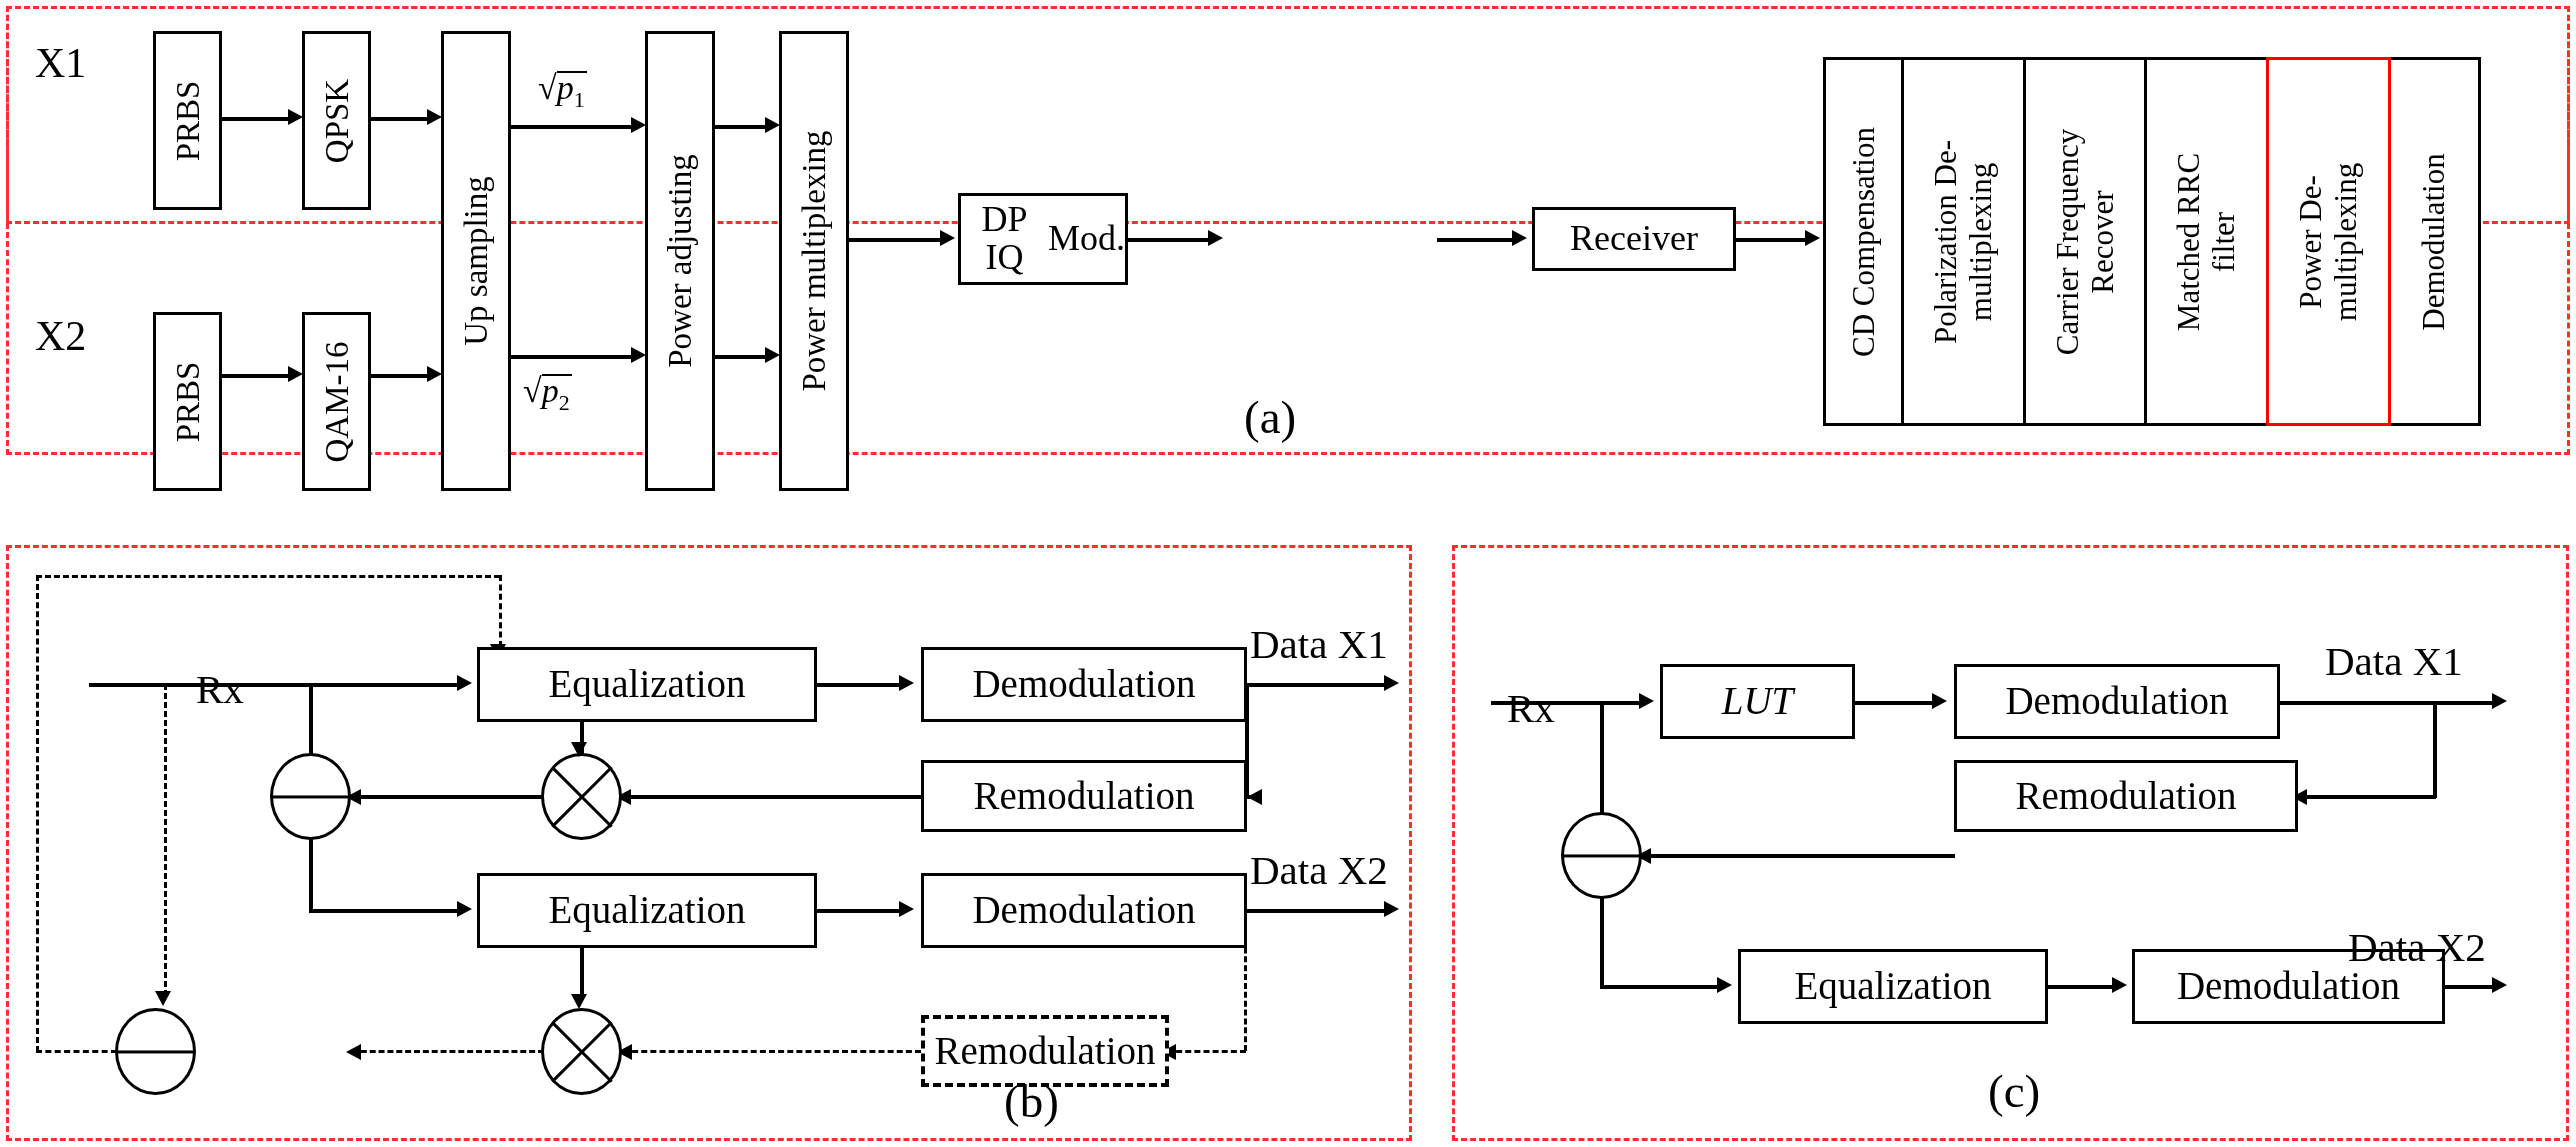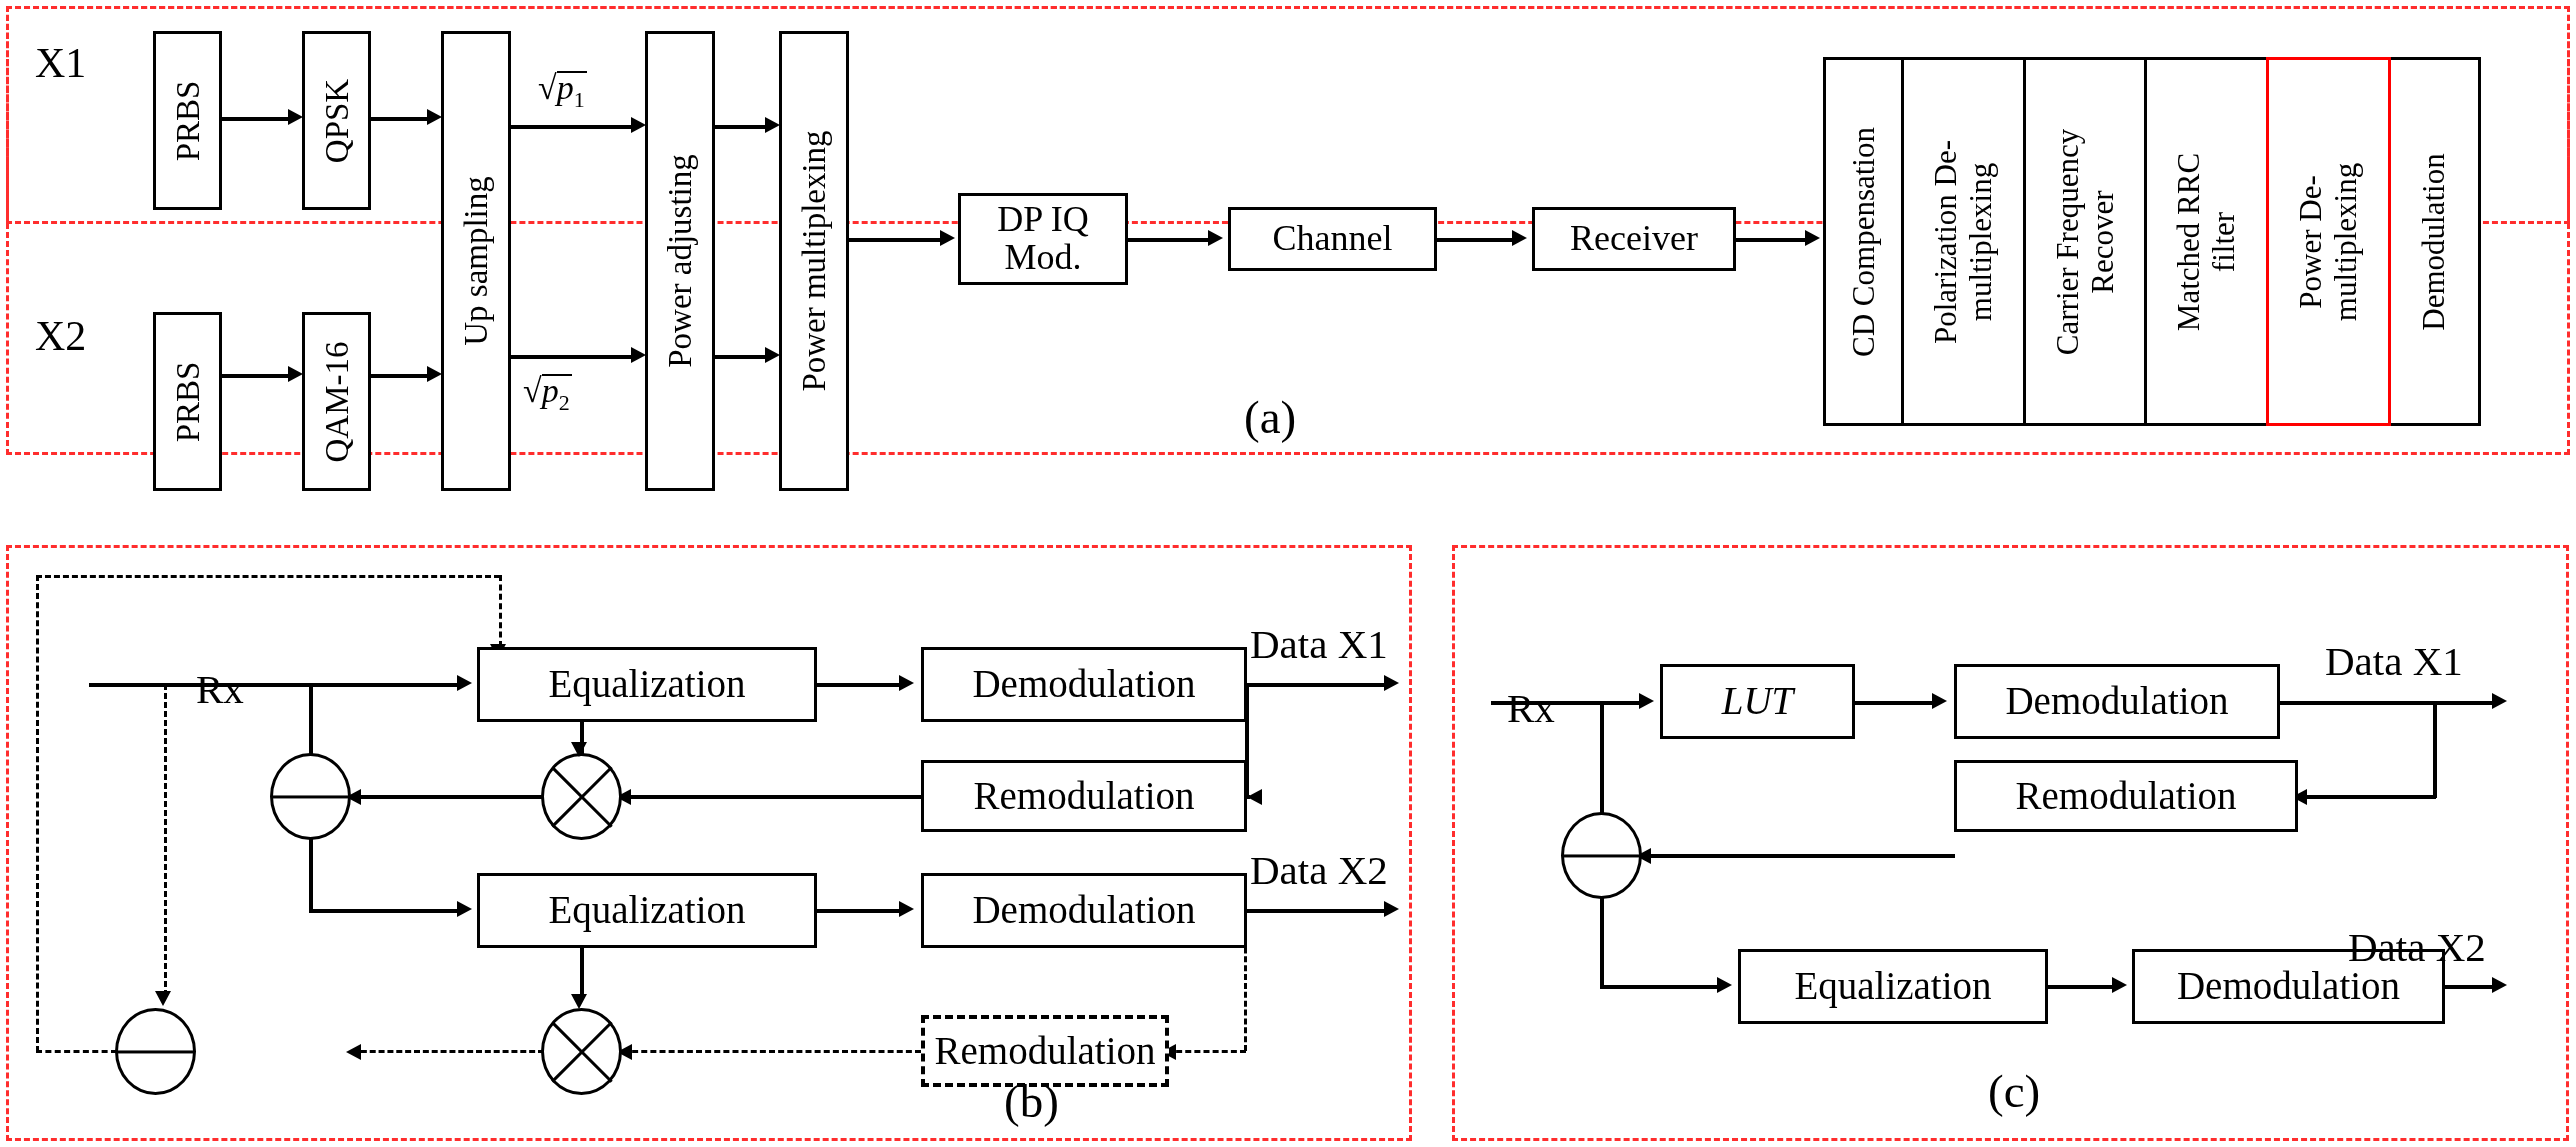--- a/index.html
+++ b/index.html
@@ -117,30 +117,27 @@
   <div class="sqrt" style="left:538px;top:69px;">
     <span class="rad">√</span><span class="ov"><span>p</span><span class="sub">1</span></span>
   </div>
   <div class="sqrt" style="left:523px;top:372px;">
     <span class="rad">√</span><span class="ov"><span>p</span><span class="sub">2</span></span>
   </div>
 
   <div class="ln hln" style="left:849px;top:238px;width:97px;"></div>
   <div class="ar ar-r" style="left:940px;top:230px;"></div>
 
-  <div class="blk" style="left:958px;top:193px;width:170px;height:92px;flex-direction:column;font-size:36px;">
+  <div class="blk" style="left:958px;top:193px;width:170px;height:92px;flex-direction:row;font-size:36px;">
     <span>DP IQ</span>
     <span>Mod.</span>
   </div>
   <div class="ln hln" style="left:1128px;top:238px;width:86px;"></div>
   <div class="ar ar-r" style="left:1208px;top:230px;"></div>
 
-  <div class="blk" style="left:1228px;top:207px;width:209px;height:64px;font-size:36px;">
-    <span>Channel</span>
-  </div>
   <div class="ln hln" style="left:1437px;top:238px;width:81px;"></div>
   <div class="ar ar-r" style="left:1512px;top:230px;"></div>
 
   <div class="blk" style="left:1532px;top:207px;width:204px;height:64px;font-size:36px;text-align:right;">
     <span>Receiver</span>
   </div>
   <div class="ln hln" style="left:1736px;top:238px;width:75px;"></div>
   <div class="ar ar-r" style="left:1805px;top:230px;"></div>
 
   <div class="vblk" style="left:1823px;top:57px;width:81px;height:369px;">

